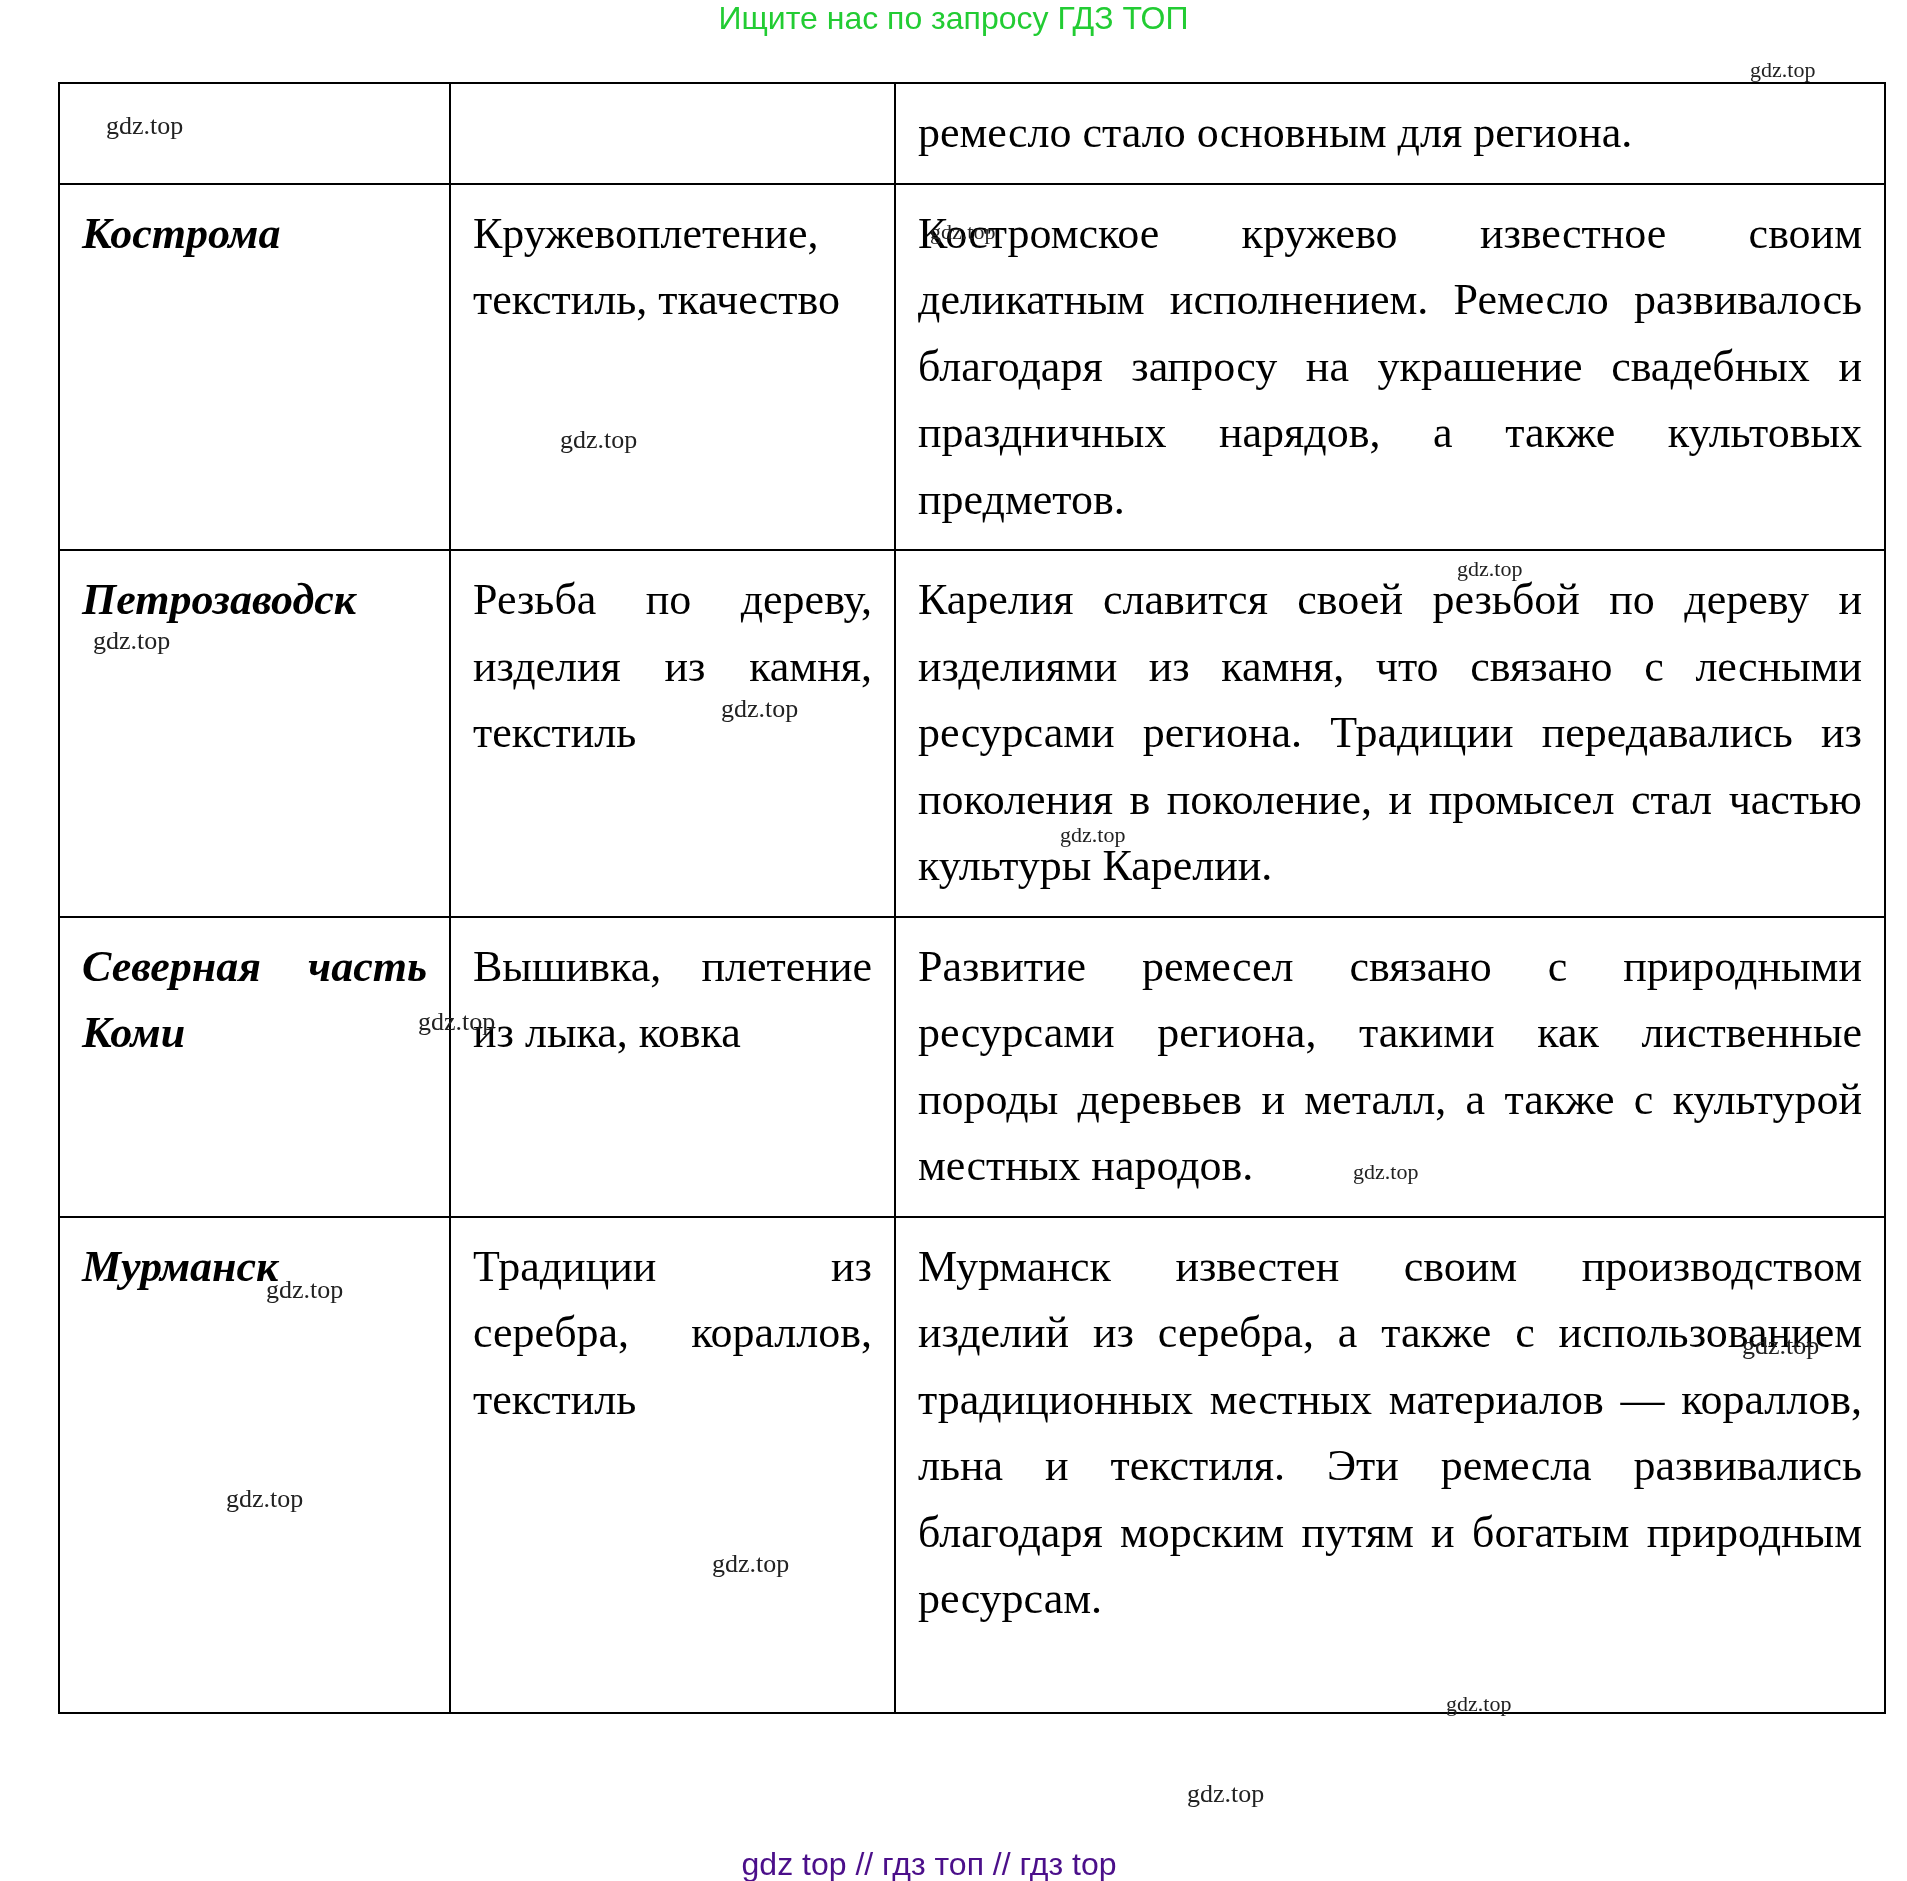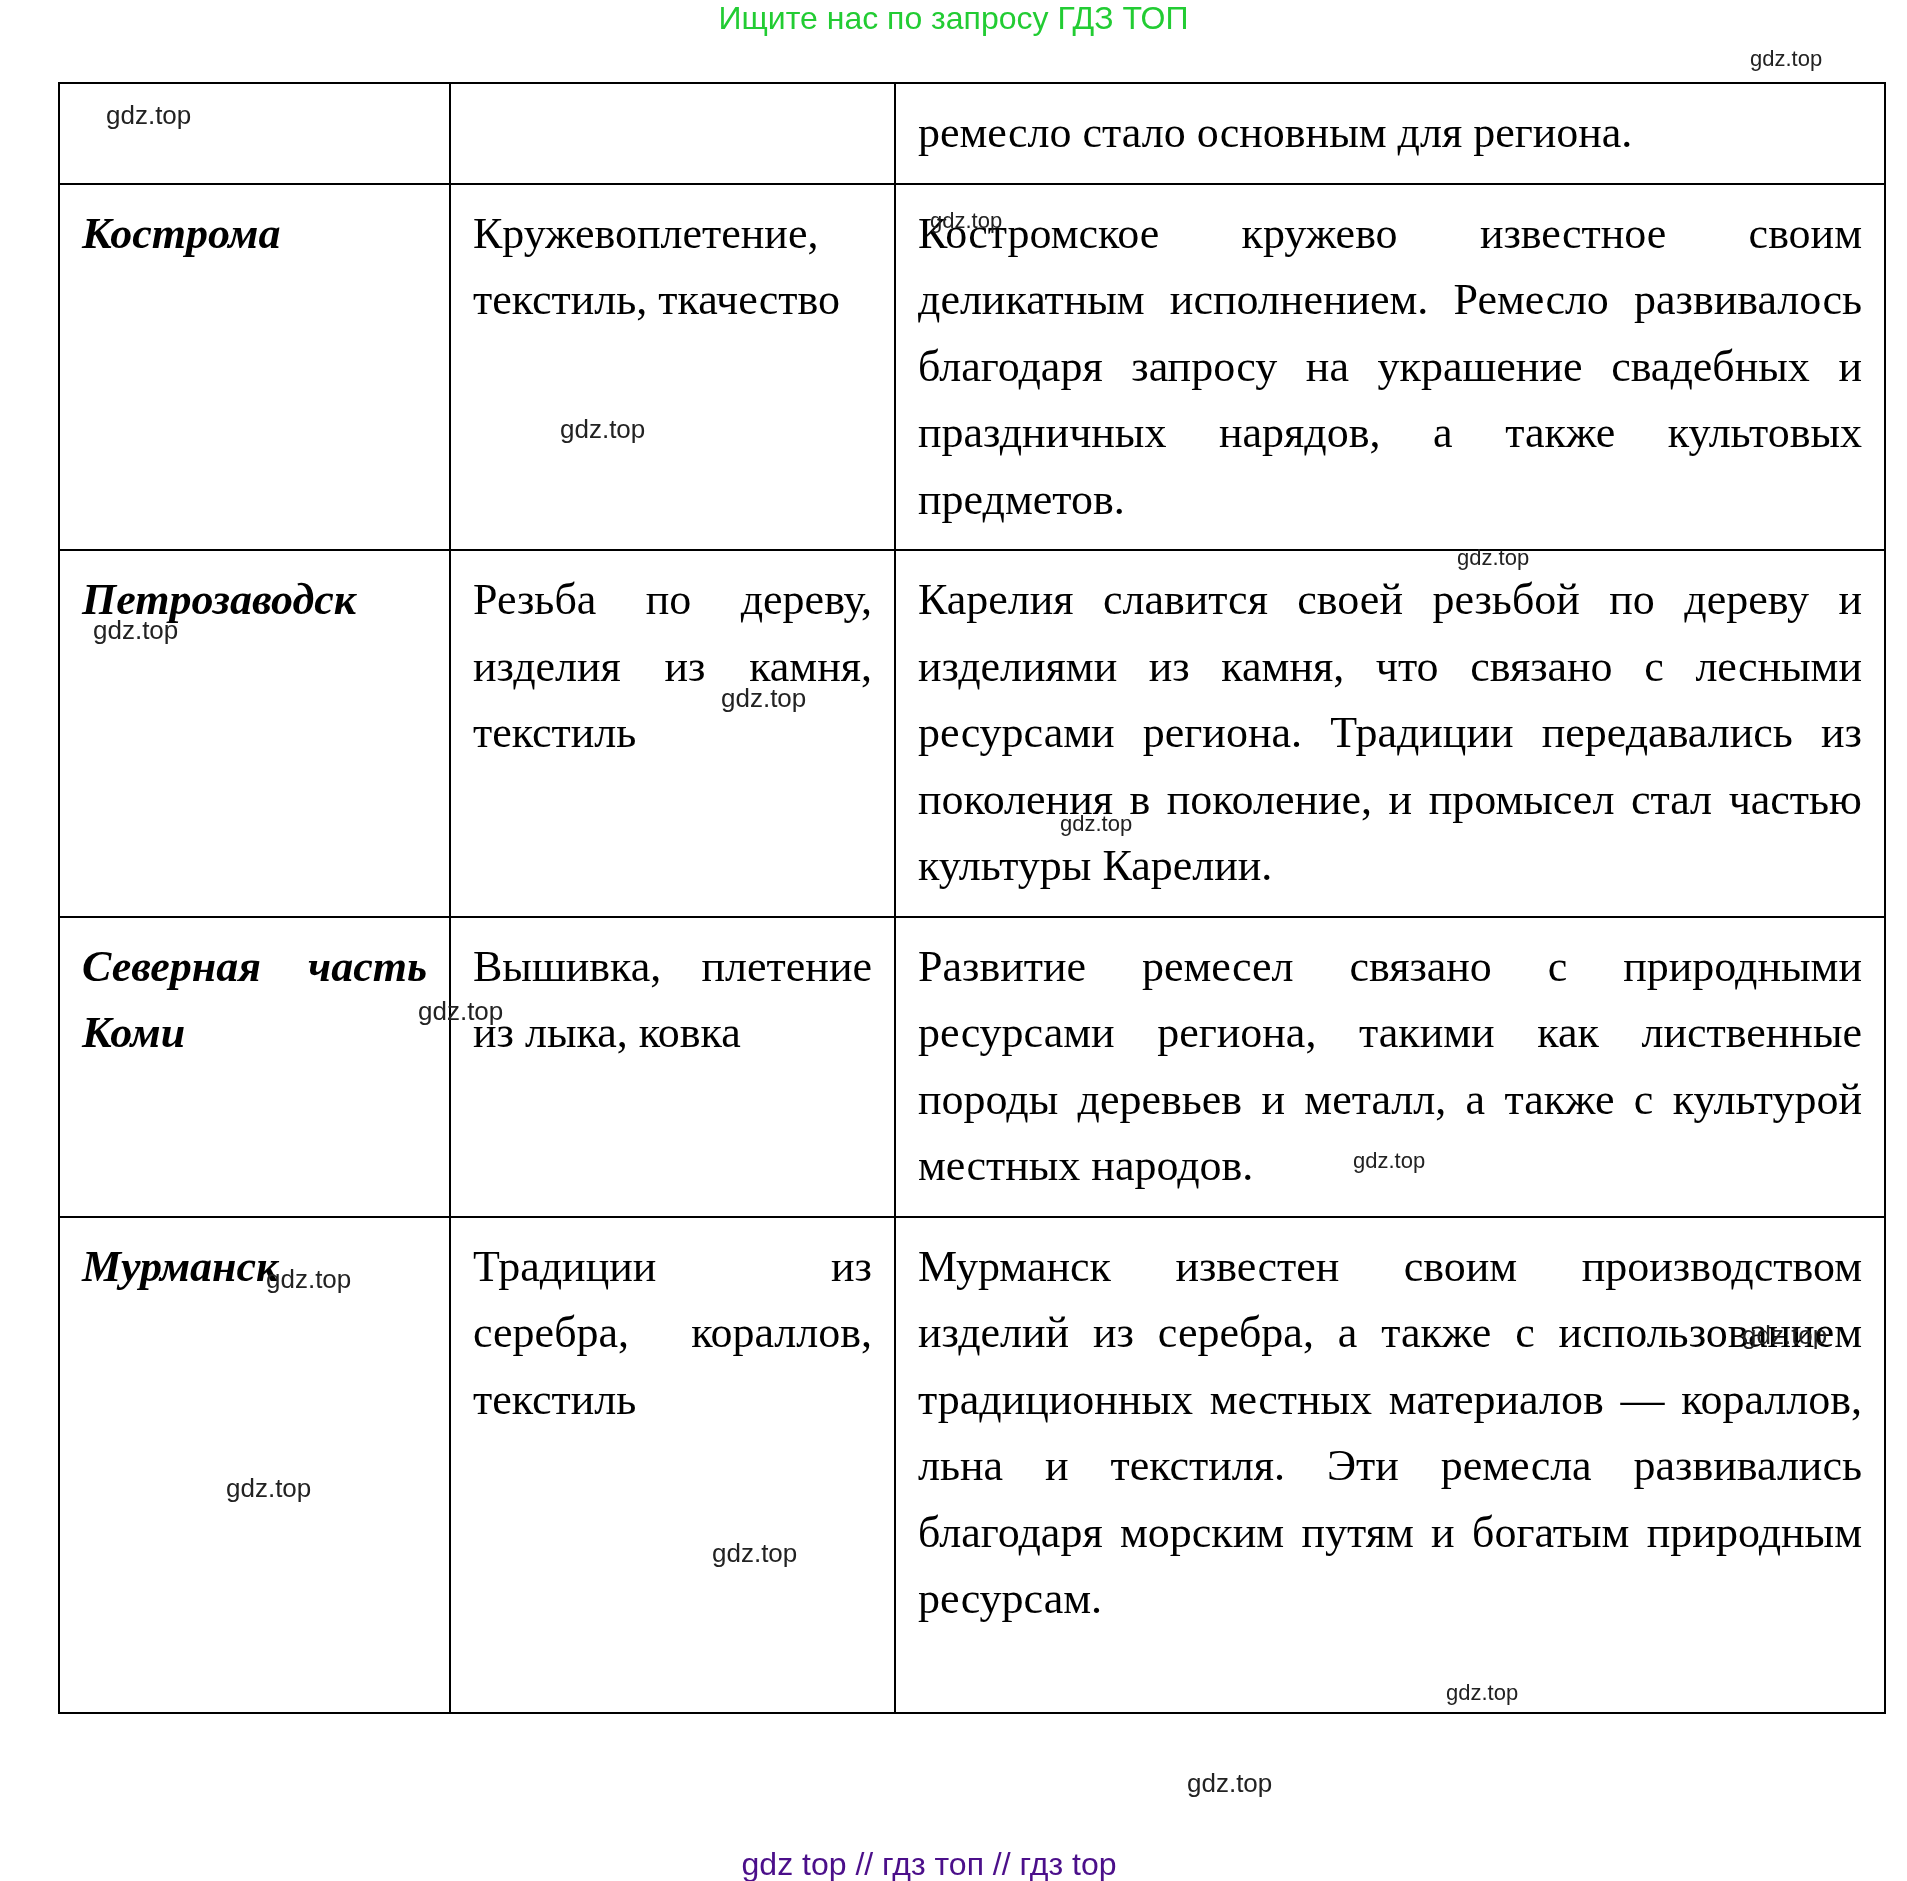--- a/index.html
+++ b/index.html
@@ -1,18 +1,18 @@
 <!DOCTYPE html>
 <html><head>
 <meta charset="utf-8">
 <style>
   html, body { margin:0; padding:0; background:#ffffff; }
   body { width:1907px; height:1881px; position:relative; overflow:hidden; font-family:"Liberation Serif", serif; color:#000; }
   .top-banner { position:absolute; left:0; top:0; width:1907px; text-align:center; font-family:"Liberation Sans", sans-serif; font-size:32px; color:#22cc33; line-height:36px; }
-  .wm { position:absolute; font-family:Liberation Sans, sans-serif; font-size:26px; color:#222; line-height:30px; white-space:nowrap; }
+  .wm { position:absolute; font-family:Liberation Serif, serif; font-size:26px; color:#222; line-height:30px; white-space:nowrap;margin-top:11px; }
   .wm.small { font-size:22px; }
   table.main { position:absolute; left:58px; top:82px; width:1828px; border-collapse:collapse; table-layout:fixed; }
   table.main td { border:2px solid #000; vertical-align:top; padding:16px 22px; font-size:44px; line-height:66.5px; text-align:justify; text-align-last:left; }
   td.c1 { width:345px; font-weight:bold; text-align:left;font-style:italic; }
   td.c2 { width:399px;border-radius:20px; }
   td.c3 { }
   table.main tr.r0 td { height:64px; }
   table.main tr.r1 td { height:331px; }
   table.main tr.r2 td { height:265px; }
   table.main tr.r3 td { height:330px;margin-top:35px; }

